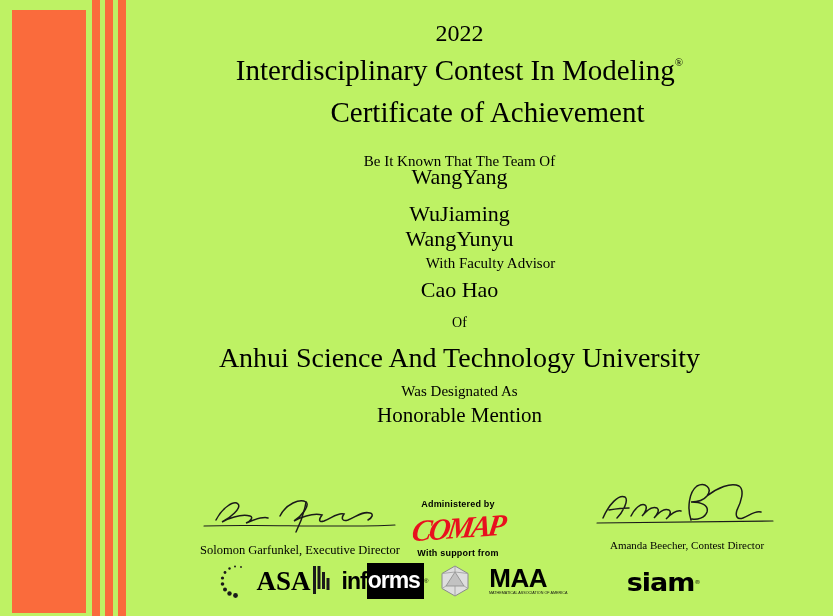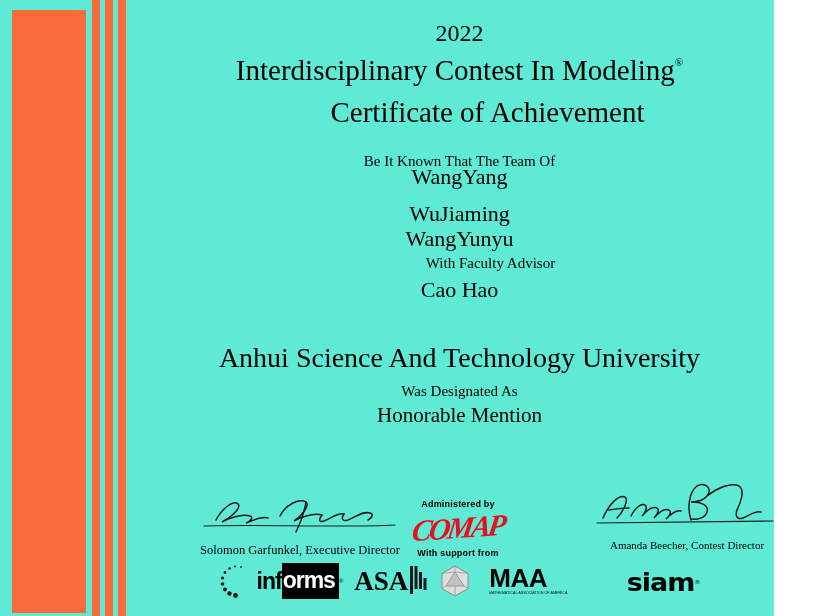--- a/index.html
+++ b/index.html
@@ -1,17 +1,17 @@
 <!DOCTYPE html>
 <html><head>
 <meta charset="utf-8">
 <style>
   html,body { margin:0; padding:0; background:#fff; }
   .page {
-    position:relative; width:774px; height:616px; background:#5eead4;
+    position:relative; width:833px; height:616px; background:#bef264;
     font-family:"Liberation Serif", serif; color:#000; overflow:hidden;
   }
   
   .accent-block { position:absolute; left:12px; top:10px; width:74px; height:603px; background:#FA6B3C; }
   .accent-stripe { position:absolute; top:0; width:8px; height:616px; background:#FA6B3C; }
   .stripe-1 { left:92px; } .stripe-2 { left:105px; } .stripe-3 { left:118px; }
 
   
   .line { position:absolute; left:86px; width:747px; text-align:center; white-space:nowrap; }
   .year        { top:20px;  font-size:24px; }
@@ -76,20 +76,21 @@
   <div class="line year">2022</div>
   <div class="line title"><span>Interdisciplinary Contest In Modeling</span><sup>®</sup></div>
   <div class="line subtitle">Certificate of Achievement</div>
 
   <div class="line small-lbl team-intro">Be It Known That The Team Of</div>
   <div class="line member-0">WangYang</div>
   <div class="line member-1">WuJiaming</div>
   <div class="line member-2">WangYunyu</div>
   <div class="line small-lbl adv-intro">With Faculty Advisor</div>
   <div class="line advisor">Cao Hao</div>
+  <div class="line of-lbl">Of</div>
   <div class="line institution">Anhui Science And Technology University</div>
   <div class="line small-lbl desig-intro">Was Designated As</div>
   <div class="line designation">Honorable Mention</div>
 
   <div class="sig-block sig-left">
     <svg class="sig-svg" width="196" height="42" viewBox="0 0 196 42">
       <path d="M14,28 C20,16 32,8 36,12 C40,16 28,26 20,30 C28,26 40,22 48,24 C52,25 48,30 44,31 C52,28 60,24 66,26"></path>
       <path d="M78,24 C84,12 98,6 104,10 C108,13 100,24 92,29 C100,25 112,21 120,23 C117,27 116,31 122,29 C130,26 136,20 142,22 C139,26 140,30 146,28 C154,25 160,19 168,21 C172,22 170,26 166,28"></path>
       <path d="M104,10 C102,22 98,32 94,40"></path>
       <path class="rule" d="M2,34 C50,32 140,36 193,33"></path>
@@ -123,36 +124,36 @@
             <circle cx="5" cy="8.5" r="1.4"></circle>
           <circle cx="2.5" cy="14" r="1.6"></circle>
             <circle cx="2.5" cy="20" r="1.8"></circle>
           <circle cx="5" cy="25.5" r="2.0"></circle>
             <circle cx="9.5" cy="29.5" r="2.2"></circle>
           <circle cx="15.5" cy="31.5" r="2.4"></circle>
         </g>
       </svg>
     </span>
 
-    <span class="logo informs">
-      <span class="inf">inf</span>
-        <span class="orms">orms</span>
-        <span class="reg">®</span>
-    </span>
-
     <span class="logo">
       <span class="asa-text">ASA</span>
       <svg width="18" height="30" viewBox="0 0 18 30" style="margin-left:2px">
         <g fill="#1a1a1a">
           <rect x="0" y="0" width="3" height="28"></rect>
           <rect x="4.5" y="0" width="3" height="23"></rect>
           <rect x="9" y="6" width="3" height="17"></rect>
           <rect x="13.5" y="12" width="3" height="12"></rect>
         </g>
       </svg>
+    </span>
+
+    <span class="logo informs">
+      <span class="inf">inf</span>
+        <span class="orms">orms</span>
+        <span class="reg">®</span>
     </span>
 
     <span class="logo">
       <svg width="34" height="34" viewBox="0 0 34 34">
         <polygon points="16,2 29,9.5 29,24.5 16,32 3,24.5 3,9.5" fill="#dedede" stroke="#8a8a8a" stroke-width="1"></polygon>
         <polygon points="16,8 25,22 7,22" fill="#c2c2c2" stroke="#8a8a8a" stroke-width="0.8"></polygon>
         <g stroke="#9a9a9a" stroke-width="0.8">
           <line x1="16" y1="2" x2="16" y2="8"></line>
             <line x1="29" y1="9.5" x2="16" y2="8"></line>
           <line x1="3" y1="9.5" x2="16" y2="8"></line>

